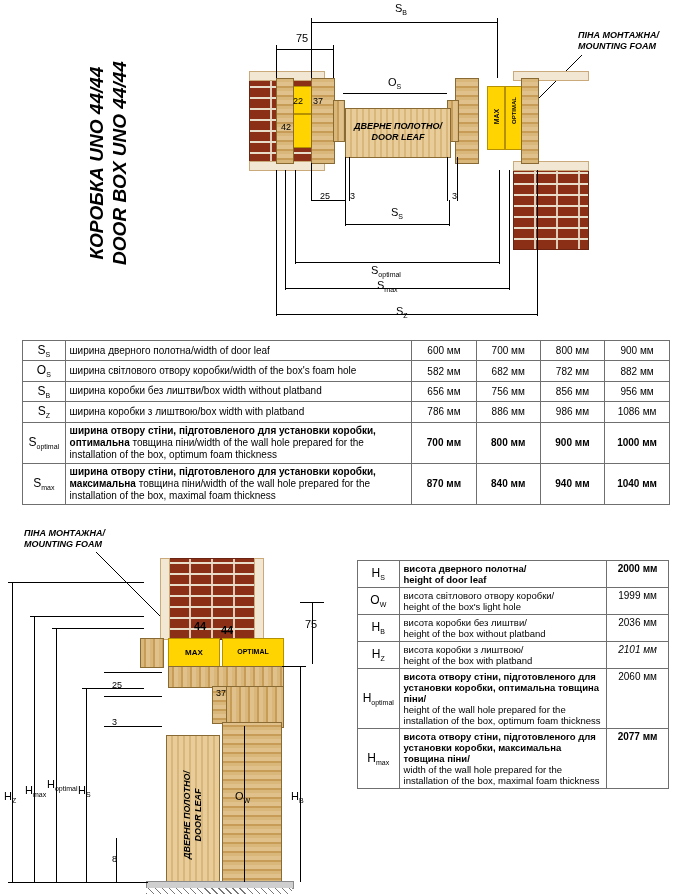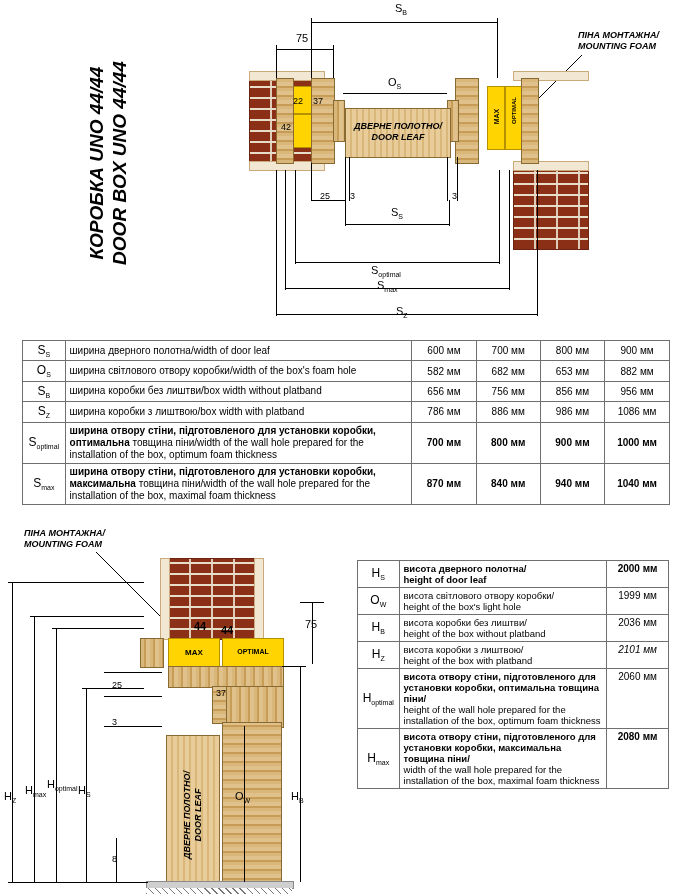--- a/index.html
+++ b/index.html
@@ -209,21 +209,21 @@
         <td class="val">600 мм</td>
         <td class="val">700 мм</td>
         <td class="val">800 мм</td>
         <td class="val">900 мм</td>
       </tr>
       <tr>
         <td class="sym">O<span class="sub">S</span></td>
         <td class="desc">ширина світлового отвору коробки/width of the box's foam hole</td>
         <td class="val">582 мм</td>
         <td class="val">682 мм</td>
-        <td class="val">653 мм</td>
+        <td class="val">782 мм</td>
         <td class="val">882 мм</td>
       </tr>
       <tr>
         <td class="sym">S<span class="sub">B</span></td>
         <td class="desc">ширина коробки без лиштви/box width without platband</td>
         <td class="val">656 мм</td>
         <td class="val">756 мм</td>
         <td class="val">856 мм</td>
         <td class="val">956 мм</td>
       </tr>
@@ -366,16 +366,16 @@
         <td class="val" style="vertical-align: top; font-style: italic;">2101 мм</td>
       </tr>
       <tr>
         <td class="sym">H<span class="sub">optimal</span></td>
         <td class="desc"><b class="n">висота отвору стіни, підготовленого для установки коробки, оптимальна товщина піни/</b><br>height of the wall hole prepared for the installation of the box, optimum foam thickness</td>
         <td class="val" style="vertical-align: top; font-weight: normal;">2060 мм</td>
       </tr>
       <tr>
         <td class="sym">H<span class="sub">max</span></td>
         <td class="desc"><b class="n">висота отвору стіни, підготовленого для установки коробки, максимальна товщина піни/</b><br>width of the wall hole prepared for the installation of the box, maximal foam thickness</td>
-        <td class="val" style="vertical-align: top; font-weight: bold;">2080 мм</td>
+        <td class="val" style="vertical-align: top; font-weight: bold;">2077 мм</td>
       </tr>
     </tbody>
 </table>
 
 </body></html>

